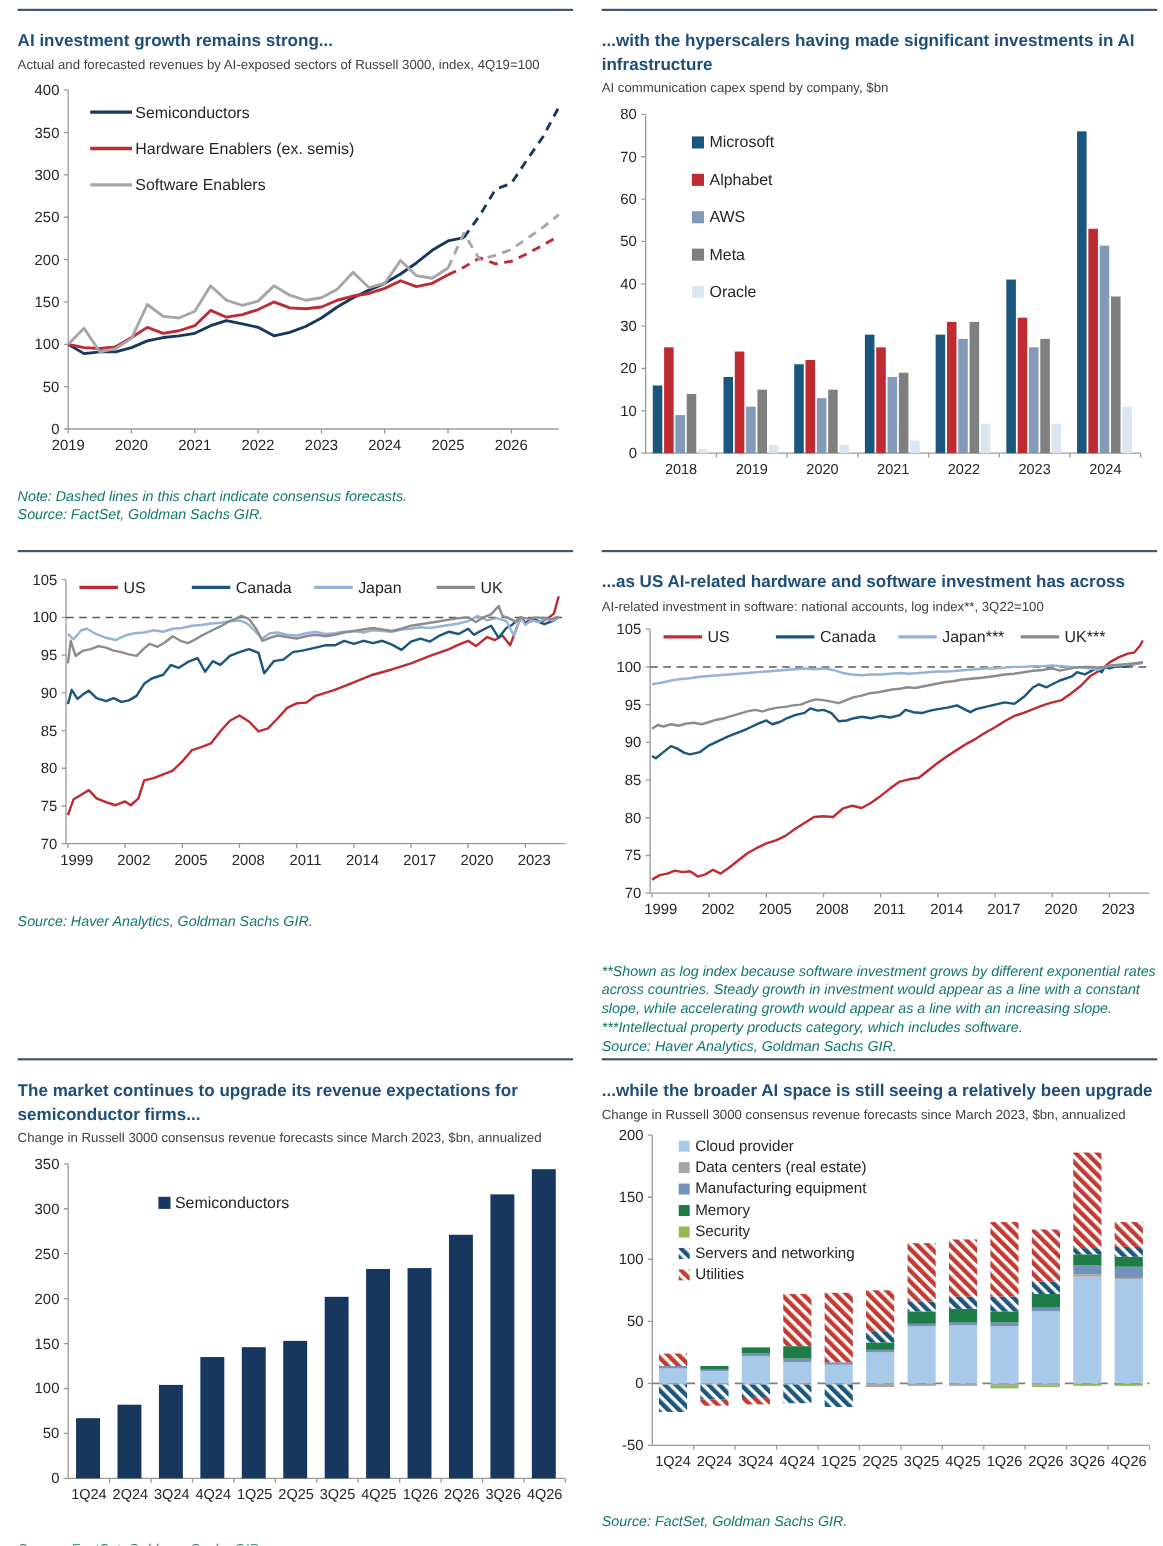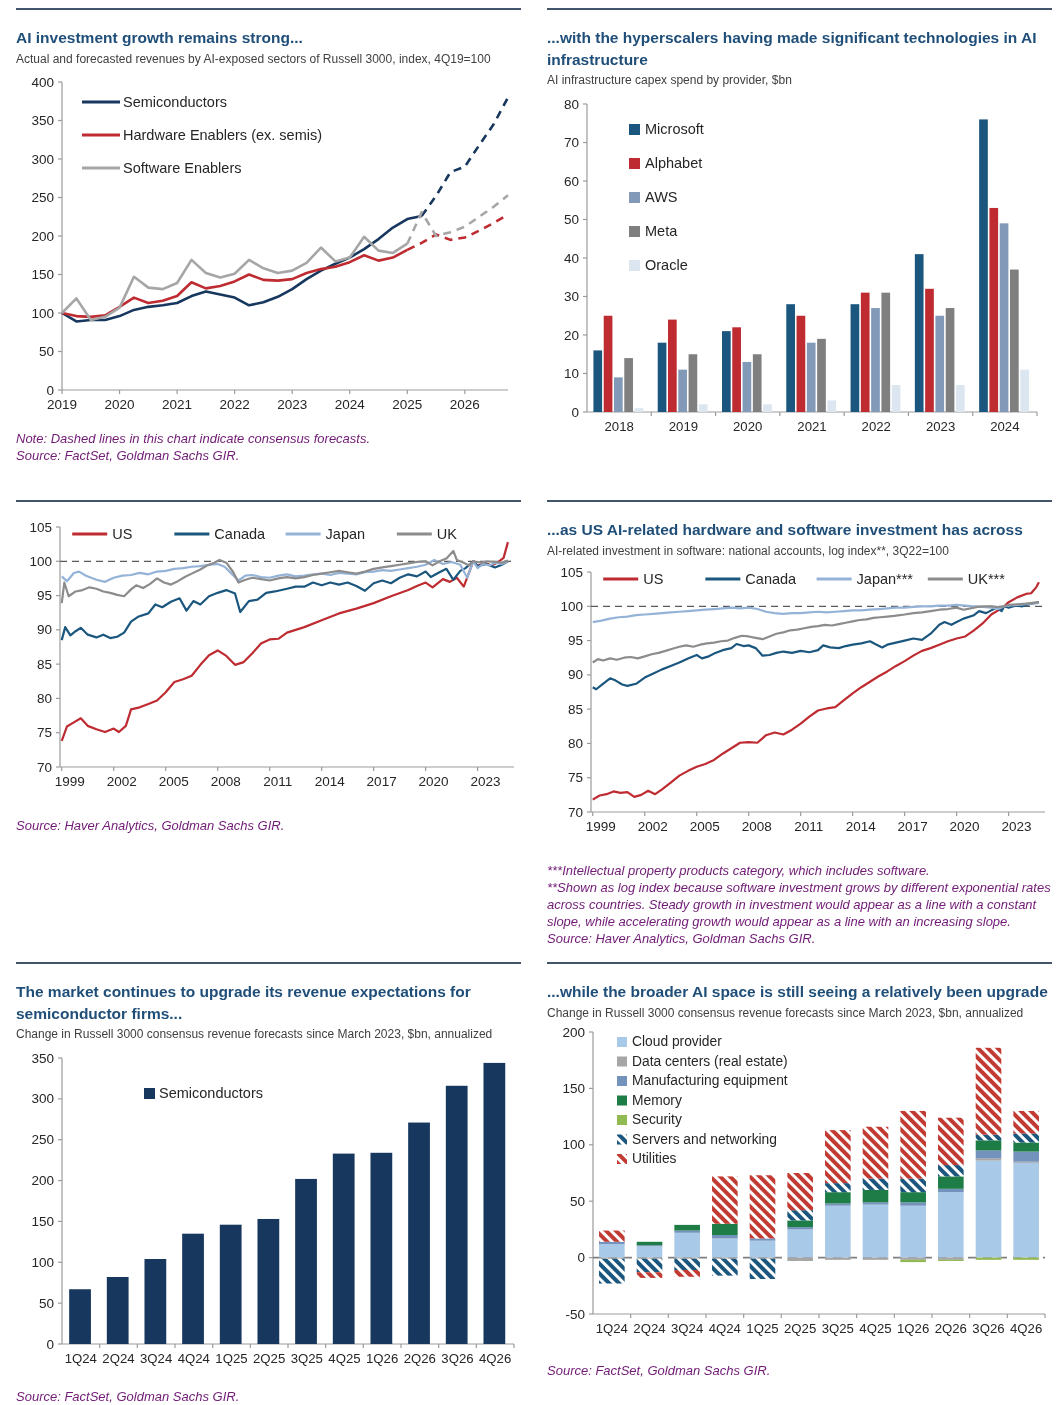--- a/index.html
+++ b/index.html
@@ -1,21 +1,21 @@
 <!DOCTYPE html>
 <html><head>
 <meta charset="utf-8">
 <style>
   html,body{margin:0;padding:0;background:#ffffff;}
   body{width:1057px;height:1405px;font-family:"Liberation Sans",sans-serif;overflow:hidden;}
   .grid{display:grid;grid-template-columns:505px 505px;column-gap:26px;grid-template-rows:492px 462px auto;padding:8px 10px 0 16px;}
   .panel{border-top:2px solid #44546A;padding-top:17px;overflow:hidden;}
   .title{color:#1F4E79;font-weight:bold;font-size:15.5px;line-height:1.4;}
   .subtitle{color:#404040;font-size:12px;line-height:1.28;margin-top:3px;margin-bottom:5px;}
-  .notes{font-style:italic;font-size:13px;color:#701a75;line-height:1.3;margin-top:7px;}
+  .notes{font-style:italic;font-size:13px;color:#0f766e;line-height:1.3;margin-top:19px;}
   svg.chart{display:block;}
   svg text{font-family:"Liberation Sans",sans-serif;fill:#262626;}
 </style>
 </head>
 <body>
 
 <div class="grid">
 
   <div class="panel">
     <div class="title">AI investment growth remains strong...</div>
@@ -70,22 +70,22 @@
         <line x1="66" y1="96" x2="104" y2="96" stroke="#A6A6A6" stroke-width="3"></line>
         <text x="107" y="101" text-anchor="start" font-size="14.5" fill="#1a1a1a">Software Enablers</text>
       </svg>
     <div class="notes">
         <div>Note: Dashed lines in this chart indicate consensus forecasts.</div>
         <div>Source: FactSet, Goldman Sachs GIR.</div>
       </div>
   </div>
 
   <div class="panel">
-    <div class="title">...with the hyperscalers having made significant technologies in AI infrastructure</div>
-    <div class="subtitle">AI infrastructure capex spend by provider, $bn</div>
+    <div class="title">...with the hyperscalers having made significant investments in AI infrastructure</div>
+    <div class="subtitle">AI communication capex spend by company, $bn</div>
     <svg class="chart" width="500" height="352" viewBox="0 0 500 352">
         <line x1="40" y1="10" x2="40" y2="318" stroke="#9b9b9b" stroke-width="1.2"></line>
         <line x1="40" y1="318" x2="490" y2="318" stroke="#9b9b9b" stroke-width="1.2"></line>
         <line x1="36" y1="318" x2="40" y2="318" stroke="#9b9b9b" stroke-width="1.2"></line>
         <text x="32" y="322.5" text-anchor="end" font-size="13.5">0</text>
         <line x1="36" y1="279.5" x2="40" y2="279.5" stroke="#9b9b9b" stroke-width="1.2"></line>
         <text x="32" y="284" text-anchor="end" font-size="13.5">10</text>
         <line x1="36" y1="241" x2="40" y2="241" stroke="#9b9b9b" stroke-width="1.2"></line>
         <text x="32" y="245.5" text-anchor="end" font-size="13.5">20</text>
         <line x1="36" y1="202.5" x2="40" y2="202.5" stroke="#9b9b9b" stroke-width="1.2"></line>
@@ -267,22 +267,22 @@
         <line x1="56.21000000000001" y1="15" x2="91.21000000000001" y2="15" stroke="#BE2B31" stroke-width="3"></line>
         <text x="96.21000000000001" y="20" text-anchor="start" font-size="14.5" fill="#1a1a1a">US</text>
         <line x1="158.36" y1="15" x2="193.36" y2="15" stroke="#1A567D" stroke-width="3"></line>
         <text x="198.36" y="20" text-anchor="start" font-size="14.5" fill="#1a1a1a">Canada</text>
         <line x1="269.59" y1="15" x2="304.59" y2="15" stroke="#95B3D7" stroke-width="3"></line>
         <text x="309.59" y="20" text-anchor="start" font-size="14.5" fill="#1a1a1a">Japan***</text>
         <line x1="380.82" y1="15" x2="415.82" y2="15" stroke="#8C8C8C" stroke-width="3"></line>
         <text x="420.82" y="20" text-anchor="start" font-size="14.5" fill="#1a1a1a">UK***</text>
       </svg>
     <div class="notes">
+        <div>**Shown as log index because software investment grows by different exponential rates across countries. Steady growth in investment would appear as a line with a constant slope, while accelerating growth would appear as a line with an increasing slope.</div>
         <div>***Intellectual property products category, which includes software.</div>
-        <div>**Shown as log index because software investment grows by different exponential rates across countries. Steady growth in investment would appear as a line with a constant slope, while accelerating growth would appear as a line with an increasing slope.</div>
         <div>Source: Haver Analytics, Goldman Sachs GIR.</div>
       </div>
   </div>
 
   <div class="panel">
     <div class="title">The market continues to upgrade its revenue expectations for semiconductor firms...</div>
     <div class="subtitle">Change in Russell 3000 consensus revenue forecasts since March 2023, $bn, annualized</div>
     <svg class="chart" width="505" height="334" viewBox="0 0 505 334">
         <line x1="46" y1="10" x2="46" y2="296" stroke="#9b9b9b" stroke-width="1.2"></line>
         <line x1="46" y1="296" x2="498" y2="296" stroke="#9b9b9b" stroke-width="1.2"></line>

